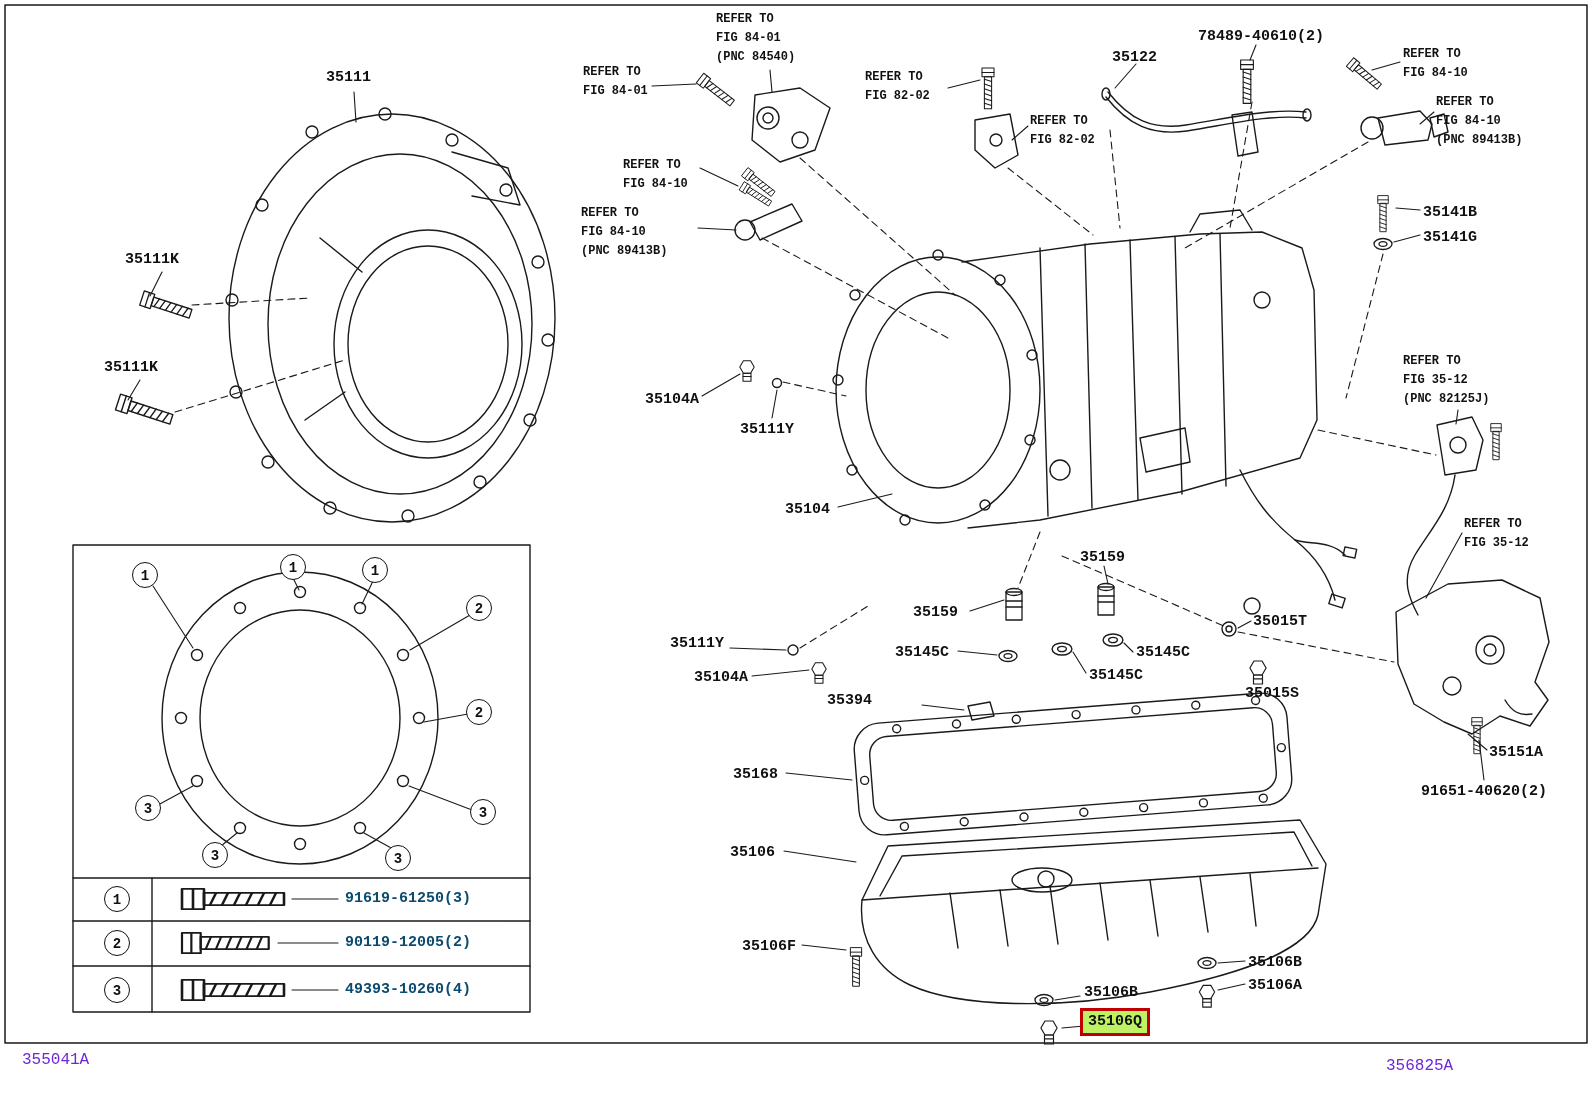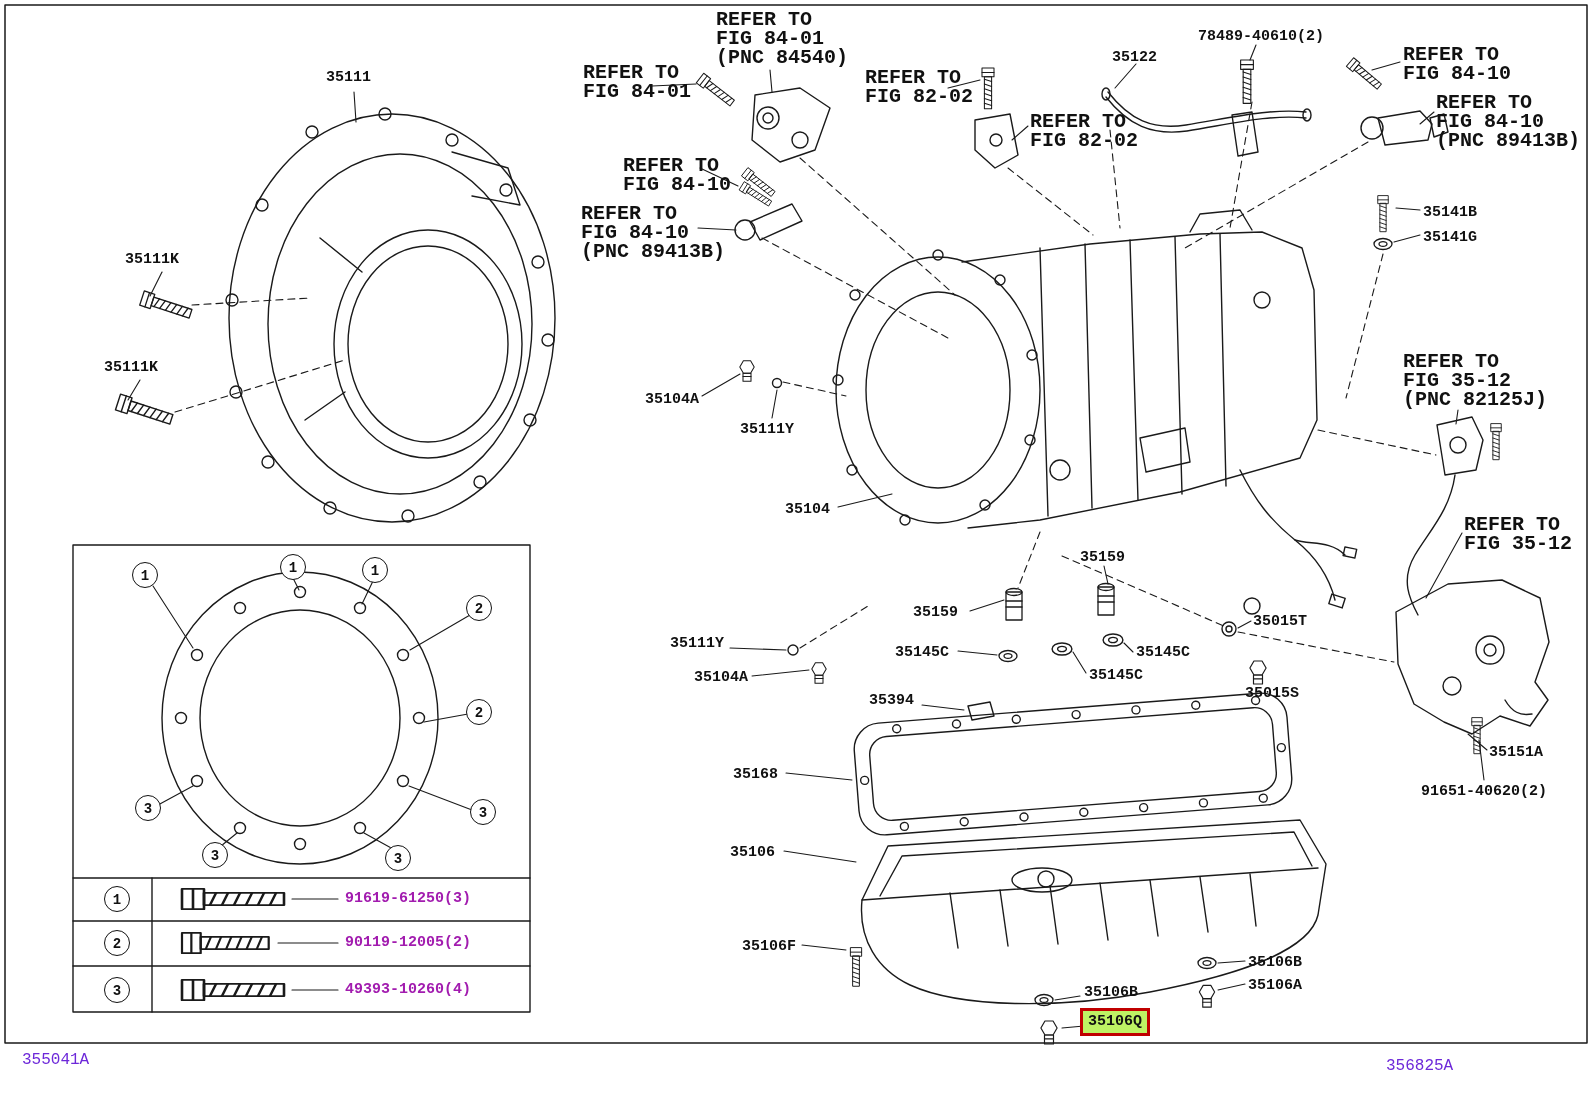--- a/index.html
+++ b/index.html
@@ -2,29 +2,29 @@
 <html><head>
 <meta charset="utf-8">
 <style>
   html,body { margin:0; padding:0; background:#fff; }
   body { width:1592px; height:1099px; position:relative; overflow:hidden;
          font-family:"Liberation Mono","DejaVu Sans Mono",monospace; }
   #stage { position:absolute; left:0; top:0; width:1592px; height:1099px; }
   #artwork { position:absolute; left:0; top:0; }
   .part-label { position:absolute; font:700 15px/19px "Liberation Mono","DejaVu Sans Mono",monospace;
                 color:#111; white-space:pre-line; z-index:5; }
-  .part-label.ref { font-size:20px; }
+  .part-label.ref { font-size:12px; }
   .part-label.highlighted { border:3px solid #c00000; padding:1px 5px 2px 5px;
                 margin-left:-8px; margin-top:-6px; background:#bef264; }
   .callout { position:absolute; width:26px; height:26px; border:1.6px solid #111; border-radius:50%;
              font:700 14px/26px "Liberation Mono","DejaVu Sans Mono",monospace; text-align:center;
              color:#111; background:#fff; box-sizing:border-box; z-index:6; }
   .legend-row { position:absolute; left:73px; width:457px; height:26px; z-index:6; }
   .legend-row .callout { left:31px; top:0; position:absolute; }
-  .legend-part { position:absolute; left:272px; top:3px; font:700 15px/20px "Liberation Mono","DejaVu Sans Mono",monospace; color:#a21caf; }
+  .legend-part { position:absolute; left:272px; top:3px; font:700 15px/20px "Liberation Mono","DejaVu Sans Mono",monospace; color:#0c4a6e; }
   .footer-code { position:absolute; font:400 16px/20px "Liberation Mono","DejaVu Sans Mono",monospace; color:#6d28d9; z-index:6;text-align:right; }
 </style>
 </head>
 <body>
 
 <div id="stage">
 
   <svg id="artwork" width="1592" height="1099" viewBox="0 0 1592 1099">
     <defs>
       <g id="bolt" stroke="#1a1a1a" fill="none" stroke-width="1.3">
@@ -392,21 +392,21 @@
 FIG 35-12</div>
       <div class="part-label" style="left: 1080px; top: 548px;">35159</div>
       <div class="part-label" style="left: 913px; top: 603px;">35159</div>
       <div class="part-label" style="left: 1253px; top: 612px;">35015T</div>
       <div class="part-label" style="left: 670px; top: 634px;">35111Y</div>
       <div class="part-label" style="left: 895px; top: 643px;">35145C</div>
       <div class="part-label" style="left: 1136px; top: 643px;">35145C</div>
       <div class="part-label" style="left: 1089px; top: 666px;">35145C</div>
       <div class="part-label" style="left: 694px; top: 668px;">35104A</div>
       <div class="part-label" style="left: 1245px; top: 684px;">35015S</div>
-      <div class="part-label" style="left: 869px; top: 691px;">35394</div>
+      <div class="part-label" style="left: 827px; top: 691px;">35394</div>
       <div class="part-label" style="left: 733px; top: 765px;">35168</div>
       <div class="part-label" style="left: 730px; top: 843px;">35106</div>
       <div class="part-label" style="left: 742px; top: 937px;">35106F</div>
       <div class="part-label" style="left: 1084px; top: 983px;">35106B</div>
       <div class="part-label" style="left: 1248px; top: 953px;">35106B</div>
       <div class="part-label" style="left: 1248px; top: 976px;">35106A</div>
       <div class="part-label highlighted" style="left: 1088px; top: 1014px; border-color: rgb(192, 0, 0);">35106Q</div>
       <div class="part-label" style="left: 1489px; top: 743px;">35151A</div>
       <div class="part-label" style="left: 1421px; top: 782px;">91651-40620(2)</div>
       <div class="callout" style="left: 132px; top: 562px;">1</div>

